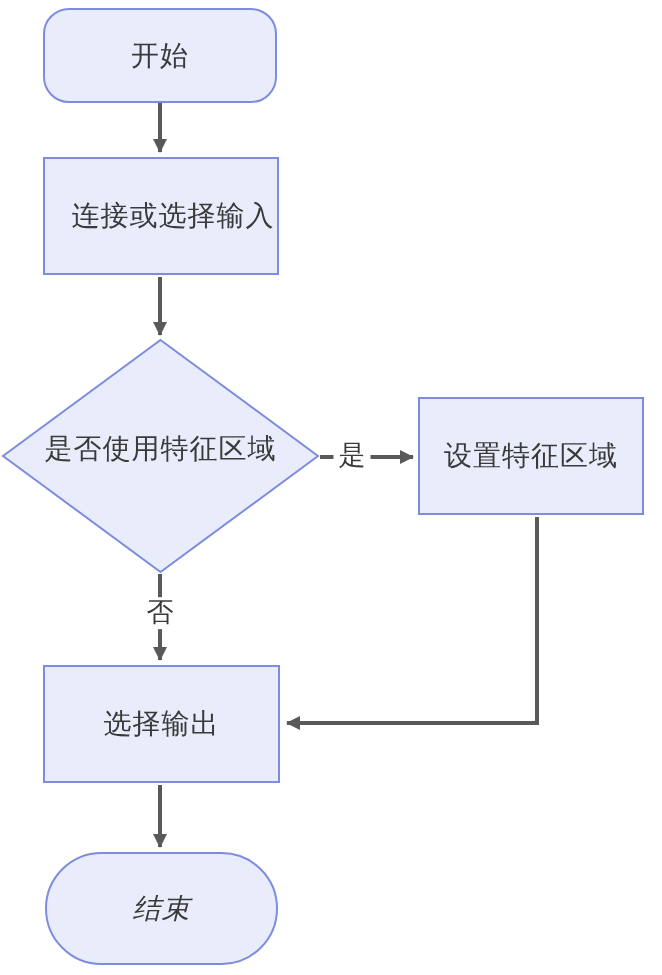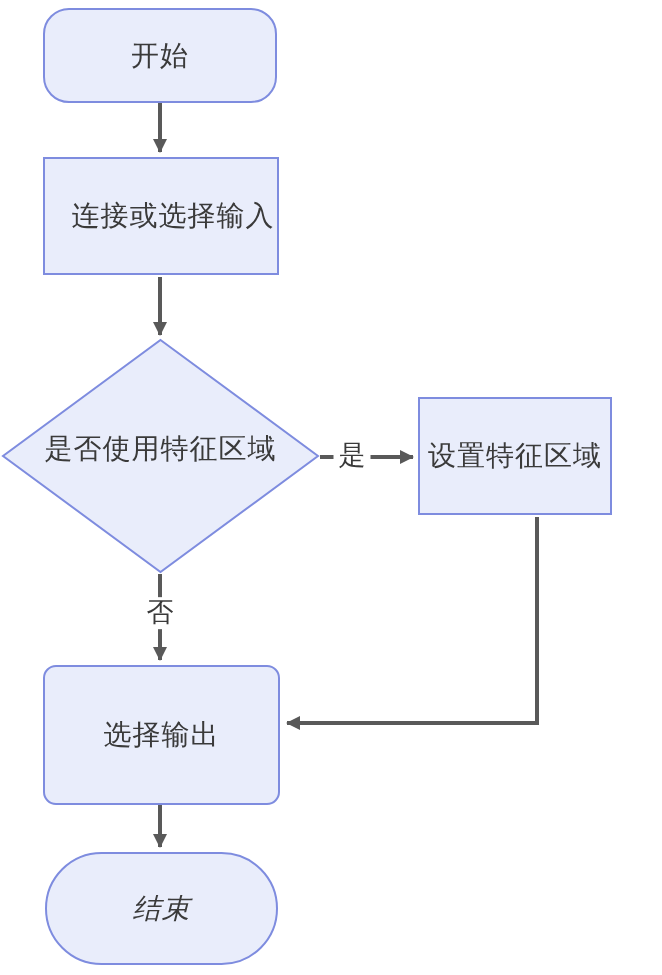--- a/index.html
+++ b/index.html
@@ -18,22 +18,22 @@
   .edge{stroke:var(--connector);stroke-width:4;fill:none;}
   .diamond-shape{fill:var(--node-fill);stroke:var(--node-border);stroke-width:2;}
   .node{
     position:absolute;box-sizing:border-box;
     background:var(--node-fill);border:2px solid var(--node-border);
     display:flex;align-items:center;justify-content:center;
     font-size:28px;letter-spacing:1px;color:var(--text);
   }
   .node-start{left:43px;top:8px;width:234px;height:95px;border-radius:26px;align-items:center;}
   .node-input{left:43px;top:157px;width:236px;height:118px;padding-left:24px;}
-  .node-set-region{left:418px;top:397px;width:194px;height:118px;}
-  .node-output{left:43px;top:665px;width:237px;height:140px;border-radius:13px;}
+  .node-set-region{left:418px;top:397px;width:226px;height:118px;}
+  .node-output{left:43px;top:665px;width:237px;height:118px;}
   .node-end{left:45px;top:852px;width:233px;height:113px;border-radius:57px;font-style:italic;}
   .diamond-label{
     position:absolute;left:10px;top:429px;width:301px;height:40px;
     display:flex;align-items:center;justify-content:center;
     font-size:28px;letter-spacing:1px;color:var(--text);
   }
   .edge-label{
     position:absolute;transform:translate(-50%,-50%);
     background:var(--background);padding:1px 5px;
     font-size:27px;color:var(--text);line-height:1.1;

